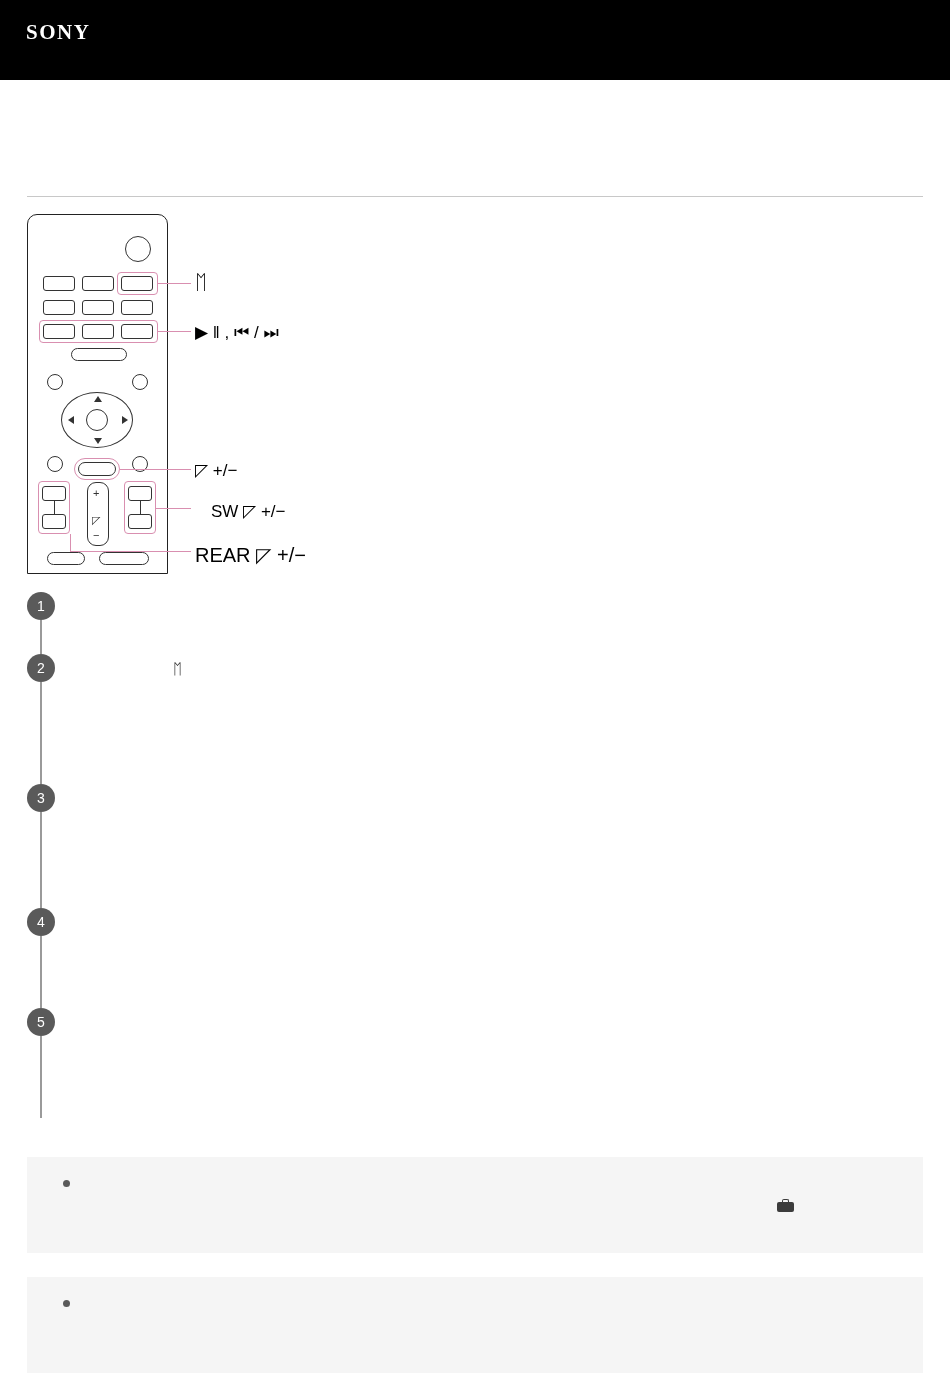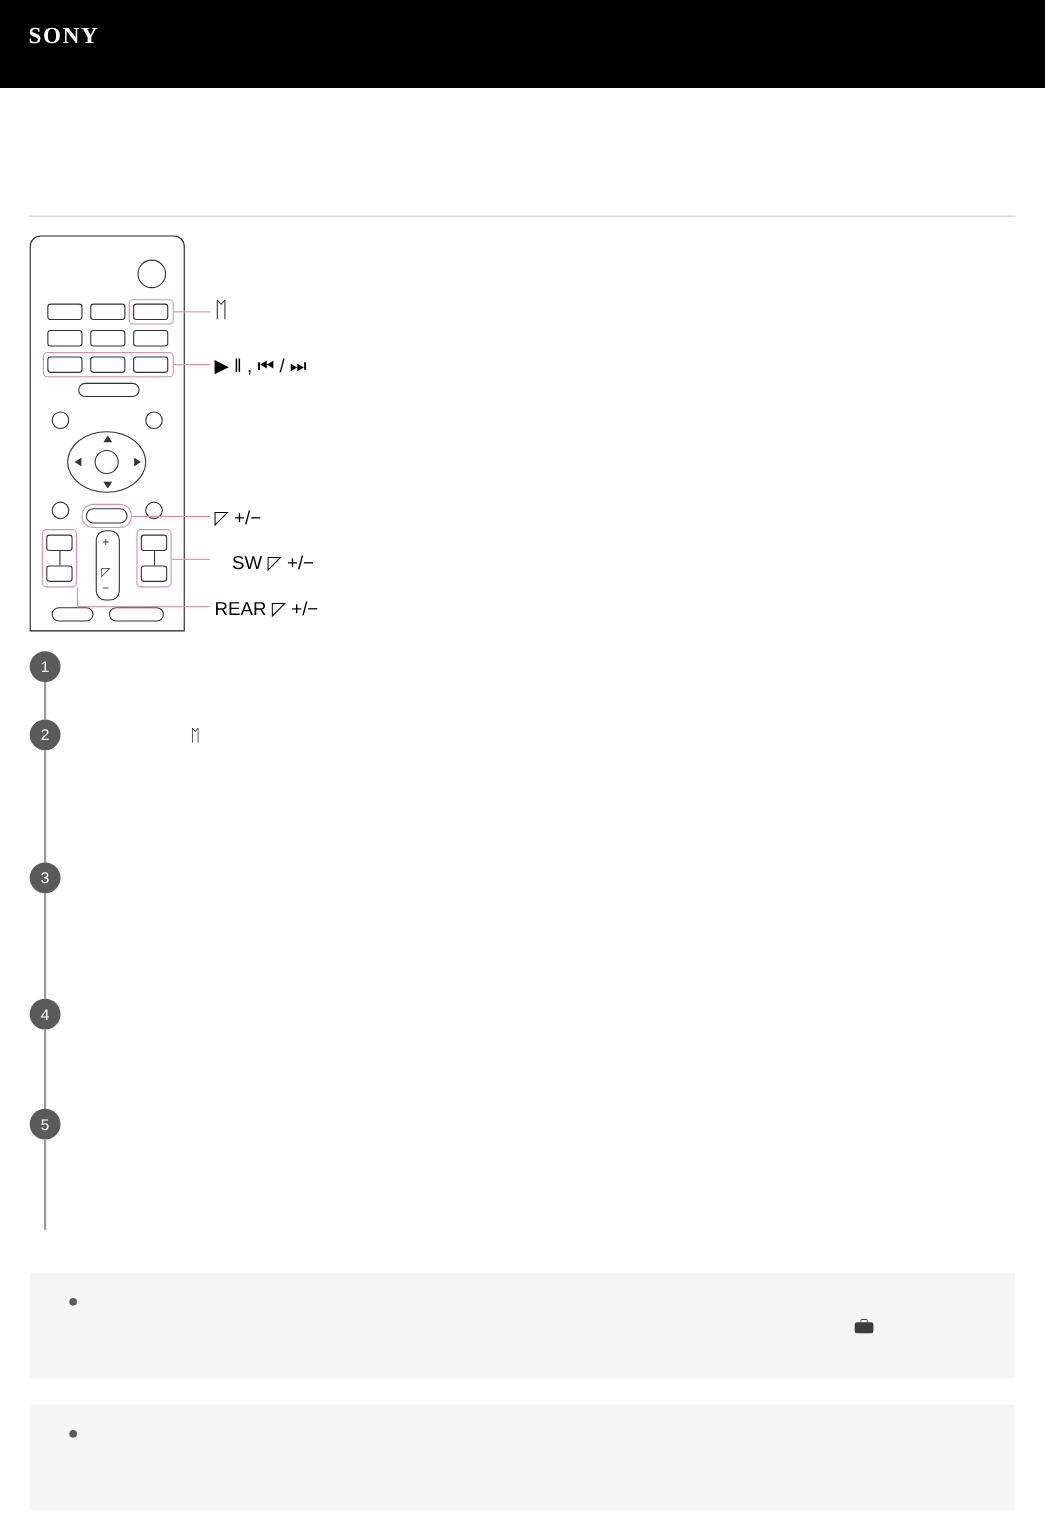--- a/index.html
+++ b/index.html
@@ -305,21 +305,21 @@
   <div class="lead" style="left:131px; top:117px; width:33px;"></div>
   <div class="lead" style="left:93px; top:255px; width:71px;"></div>
   <div class="lead" style="left:129px; top:294px; width:35px;"></div>
   <div class="lead" style="left:43px; top:337px; width:121px;"></div>
   <div class="lead-v" style="left:43px; top:320px; height:17px;"></div>
 
   <div class="callout bt-glyph" style="left:168px; top:58px;">ᛖ</div>
   <div class="callout" style="left:168px; top:108px; font-size:17px;">▶ ‖ , ⏮ / ⏭</div>
   <div class="callout" style="left:168px; top:246px; font-size:17px;">◸ +/−</div>
   <div class="callout" style="left:184px; top:287px; font-size:17px;">SW ◸ +/−</div>
-  <div class="callout" style="left:168px; top:329px; font-size:17px;">REAR ◸ +/−</div>
+  <div class="callout" style="left:168px; top:329px; font-size:20px;">REAR ◸ +/−</div>
 </div>
 
 <div class="steps">
 
   <div class="step" style="height:62px;">
     <div class="step-num">1</div>
     <div class="step-line"></div>
     <div class="step-text"></div>
   </div>
 

